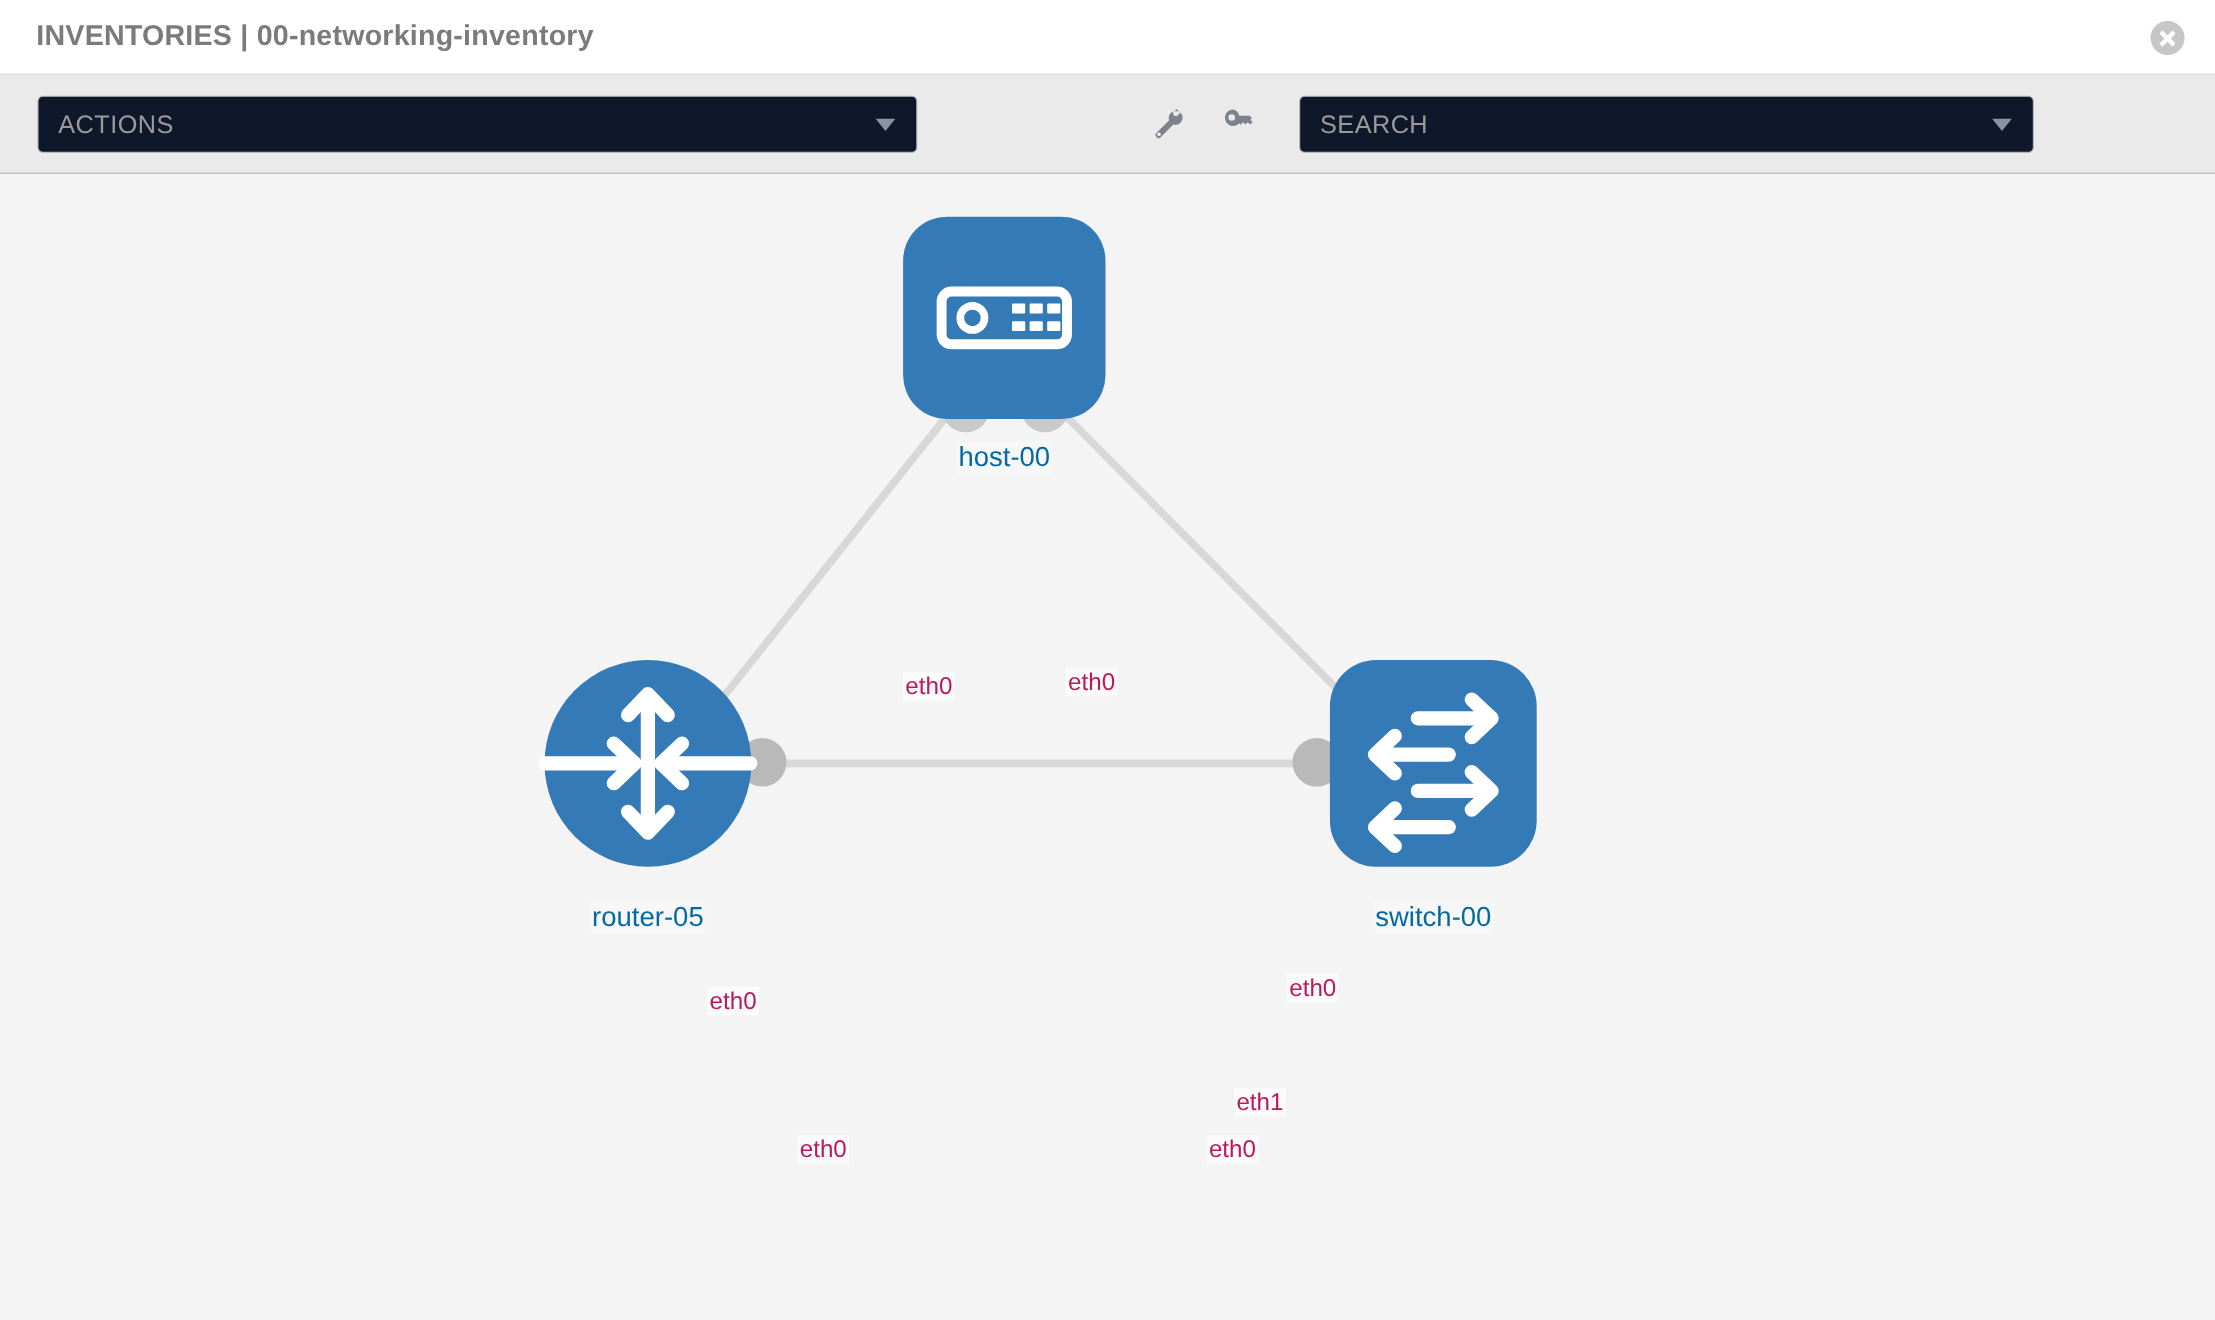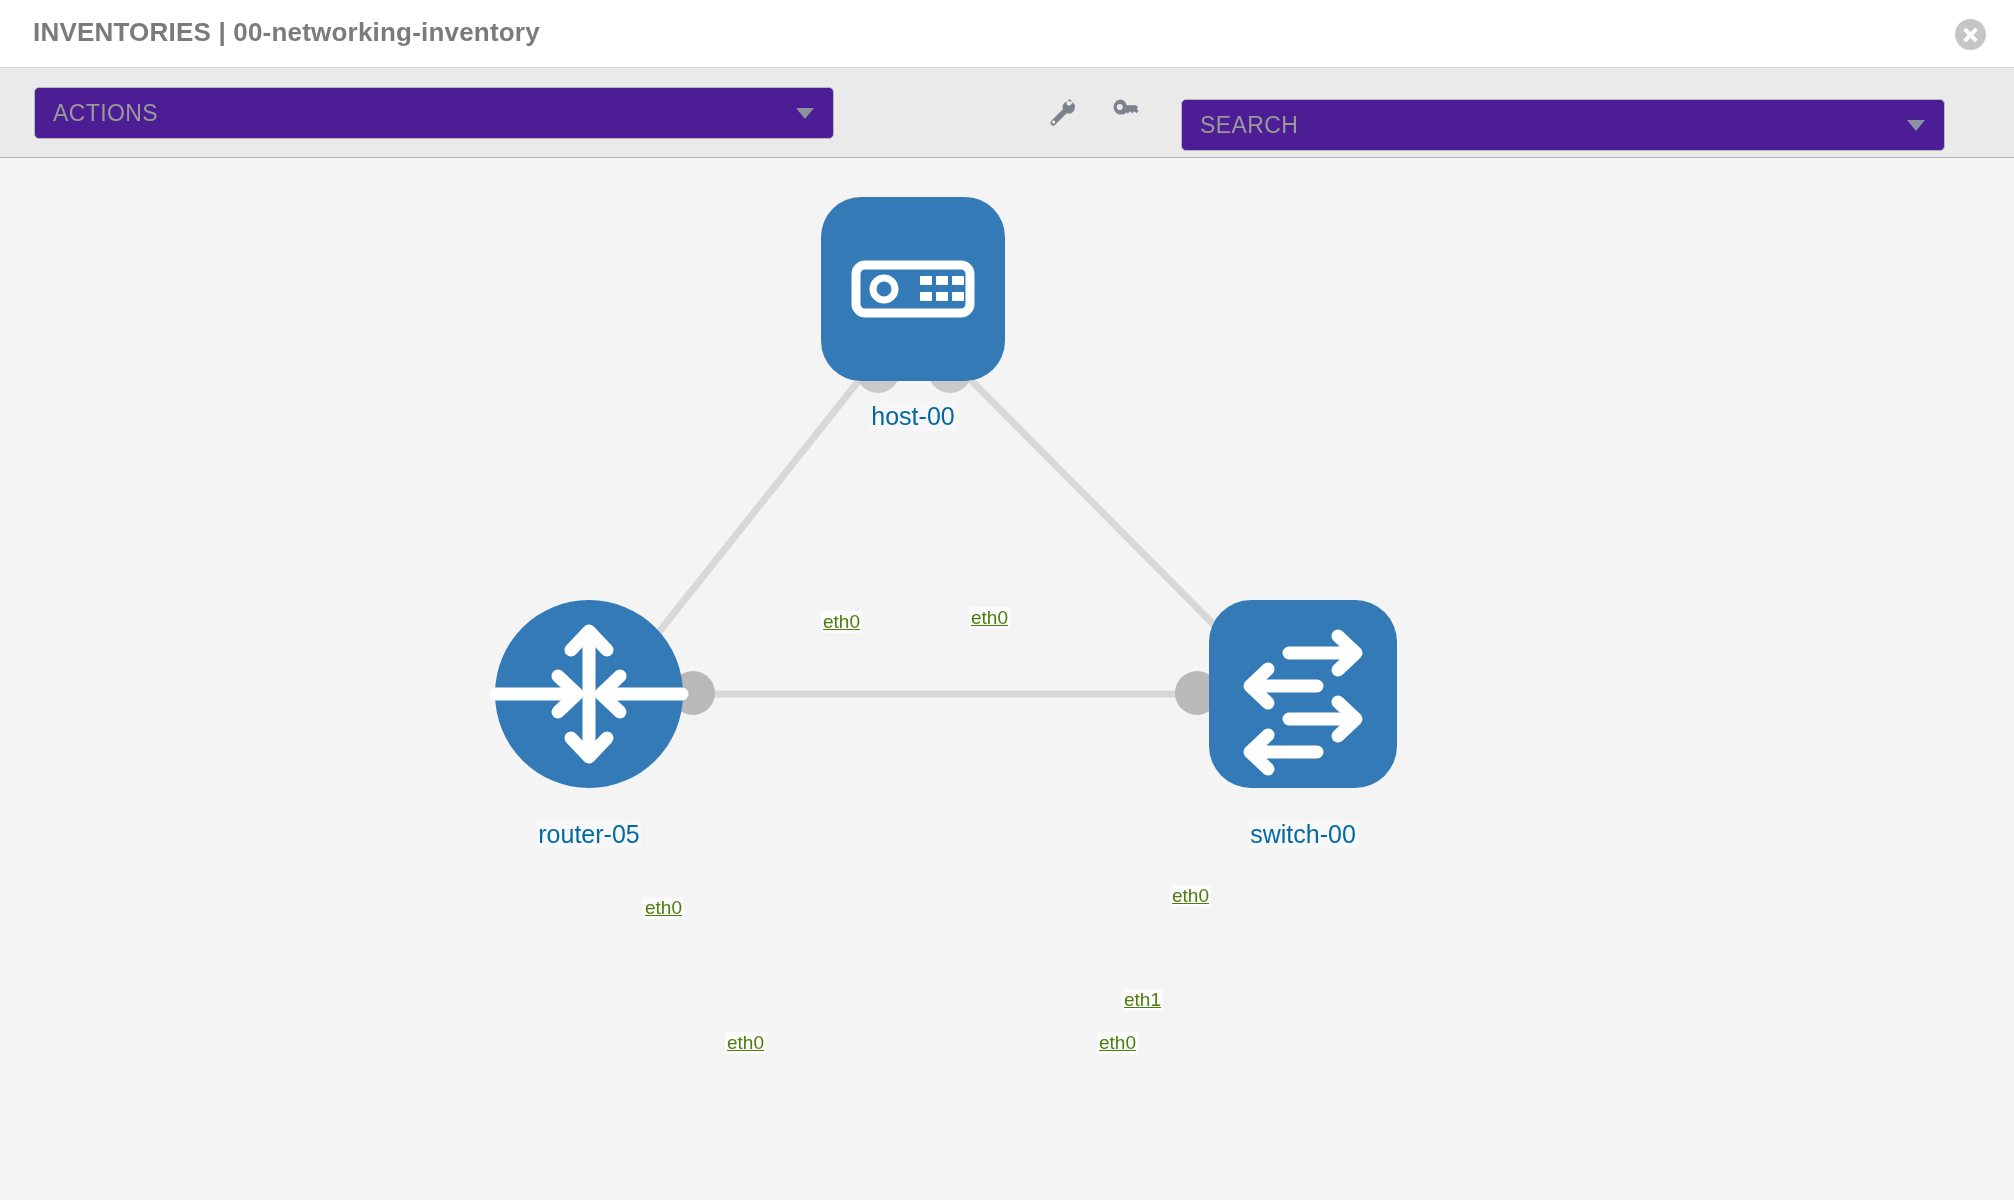--- a/index.html
+++ b/index.html
@@ -70,31 +70,31 @@
     position: absolute;
     top: 68px; left: 0;
     width: 2014px;
     height: 90px;
     background: #eaeaea;
     border-bottom: 1px solid #b5b5b5;
   }
 
   .select-box {
     position: absolute;
-    background: #4c1d95;
+    background: #0f172a;
     border: 1px solid #b9b9b9;
     border-radius: 5px;
     height: 52px;
     display: flex;
     align-items: center;
     cursor: pointer;
   }
 
   .actions-select { left: 34px; top: 19px; width: 800px; }
-  .search-select  { left: 1181px; top: 19px; width: 764px; margin-top: 12px; }
+  .search-select  { left: 1181px; top: 19px; width: 668px; }
 
   .select-label {
     font-size: 23px;
     color: #9a9a9a;
     padding-left: 18px;
     letter-spacing: 0.4px;
     flex: 1;
     white-space: nowrap;
   }
 
@@ -140,26 +140,25 @@
     color: #0369a1;
     background: #f7f7f7;
     white-space: nowrap;
     transform: translateX(-50%);
     padding: 0 2px;
   }
 
   
   .if-label {
     position: absolute;
-    font-size: 19px;
-    color: #4d7c0f;
+    font-size: 22px;
+    color: #be185d;
     background: #fbfbfb;
     white-space: nowrap;
     padding: 0 2px;
-    text-decoration: underline;
   }
 </style>
 </head>
 <body>
 
 <div id="app">
 
   <div class="header">
     <div class="header-title">INVENTORIES | 00-networking-inventory</div>
     <div class="close-btn"></div>

